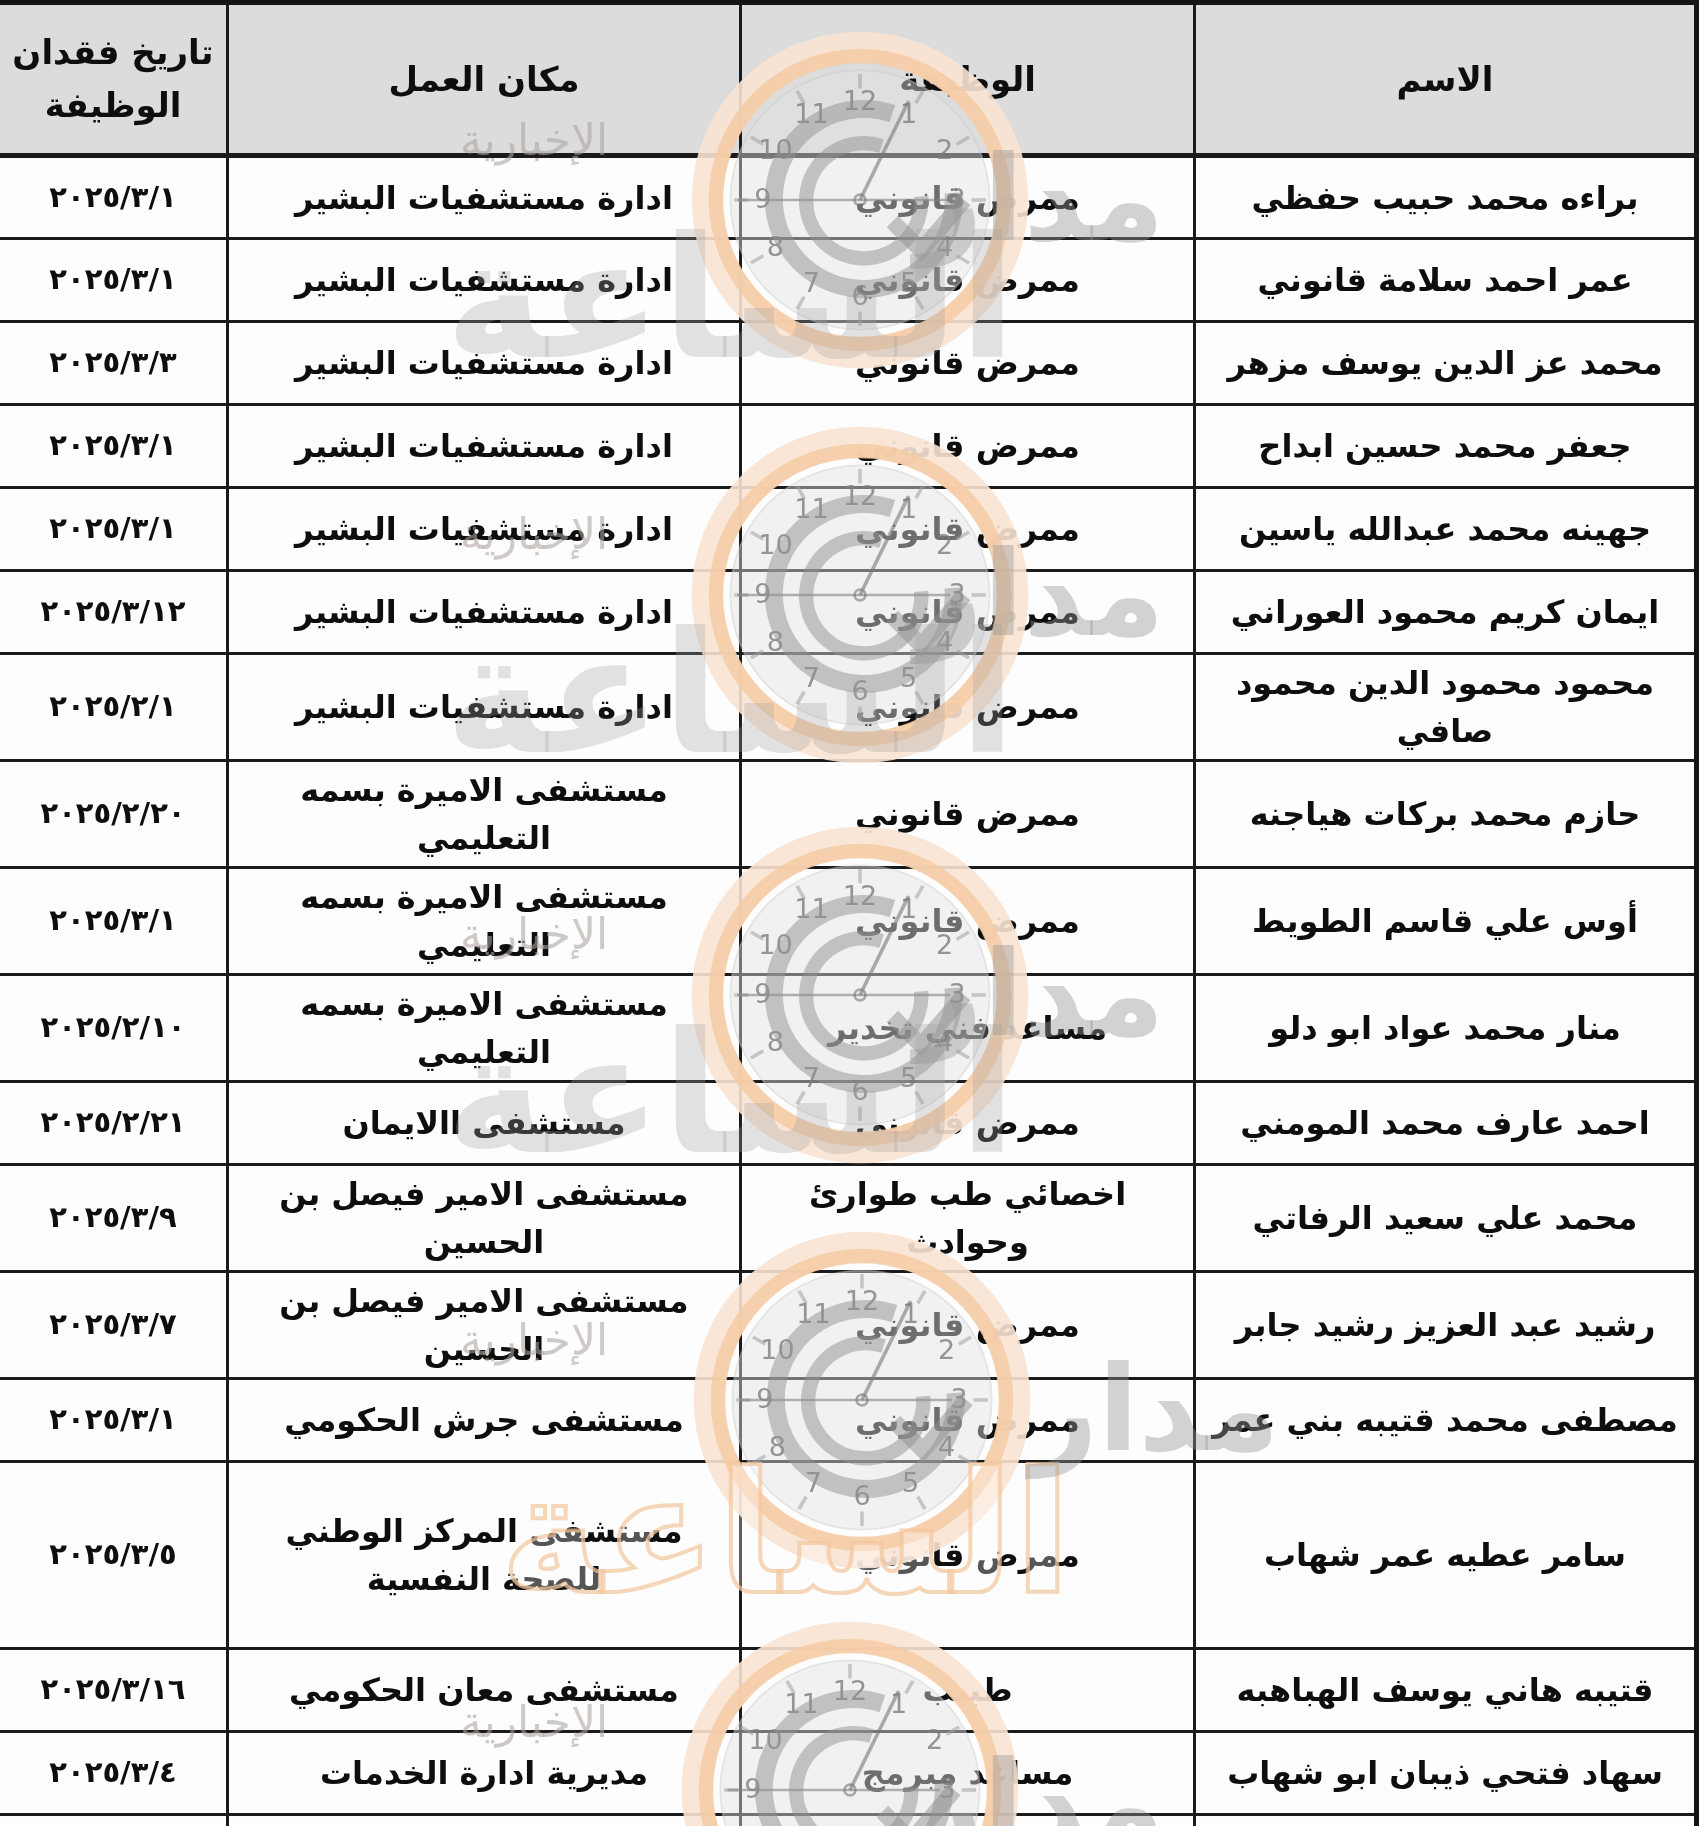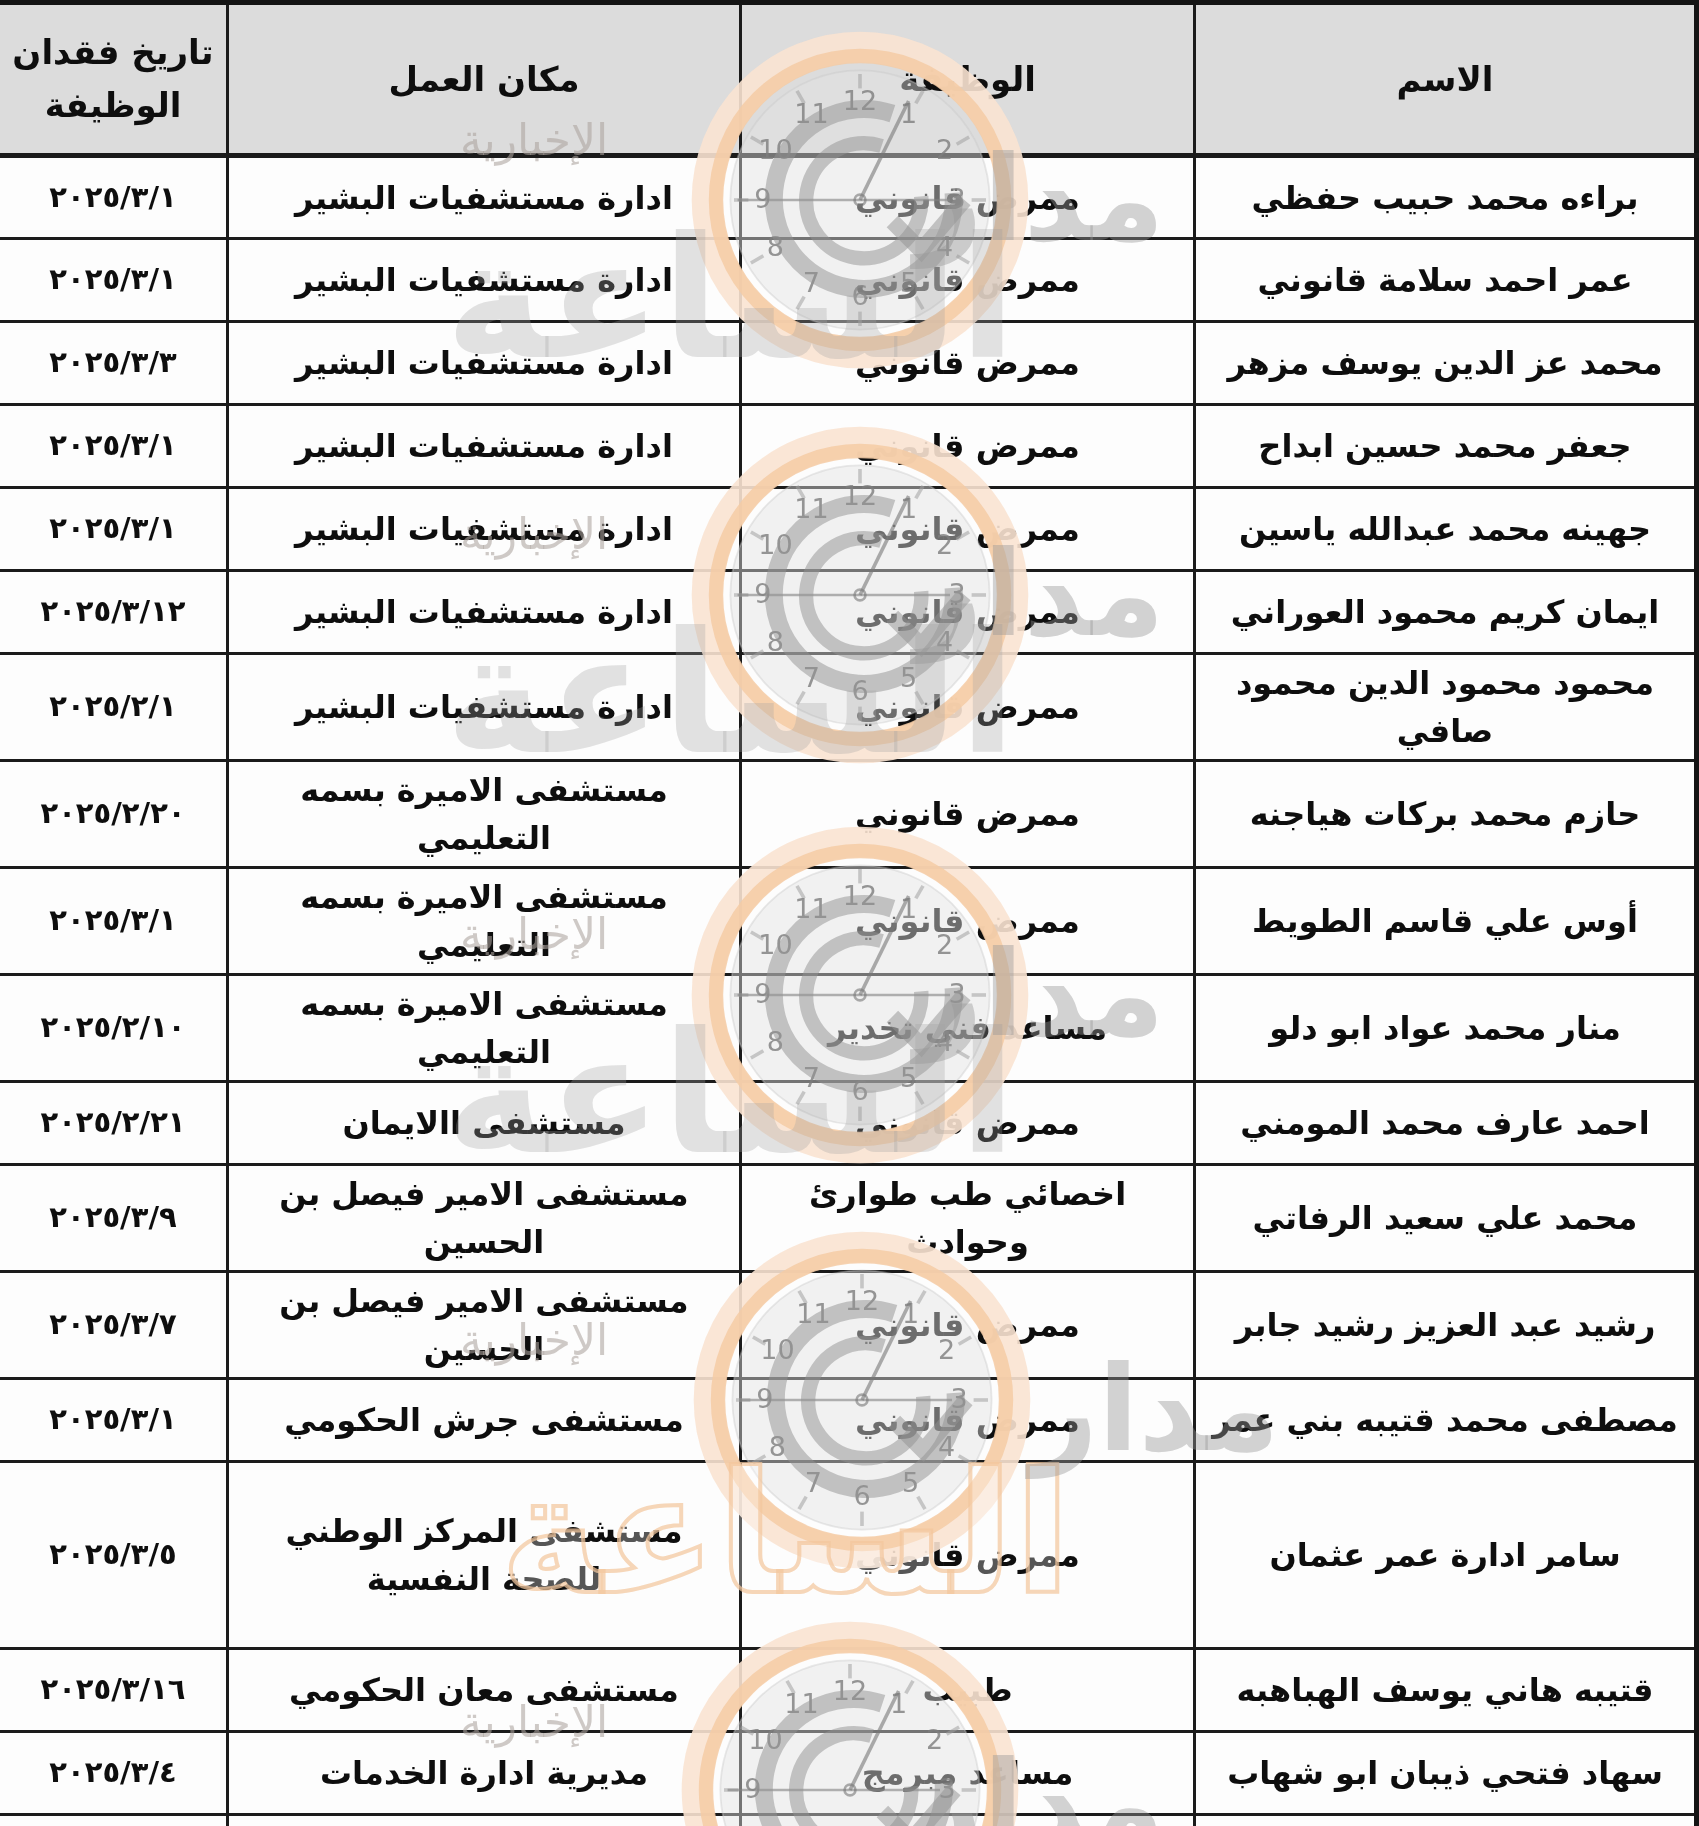--- a/index.html
+++ b/index.html
@@ -207,21 +207,21 @@
       <td class="c-workplace">مستشفى الامير فيصل بن الحسين</td>
       <td class="c-date">٢٠٢٥/٣/٧</td>
     </tr>
         <tr class="normal">
       <td class="c-name">مصطفى محمد قتيبه بني عمر</td>
       <td class="c-job">ممرض قانوني</td>
       <td class="c-workplace">مستشفى جرش الحكومي</td>
       <td class="c-date">٢٠٢٥/٣/١</td>
     </tr>
         <tr class="tall">
-      <td class="c-name">سامر ادارة عمر عثمان</td>
+      <td class="c-name">سامر عطيه عمر شهاب</td>
       <td class="c-job">ممرض قانوني</td>
       <td class="c-workplace">مستشفى المركز الوطني للصحة النفسية</td>
       <td class="c-date">٢٠٢٥/٣/٥</td>
     </tr>
         <tr class="normal">
       <td class="c-name">قتيبه هاني يوسف الهباهبه</td>
       <td class="c-job">طبيب</td>
       <td class="c-workplace">مستشفى معان الحكومي</td>
       <td class="c-date">٢٠٢٥/٣/١٦</td>
     </tr>

